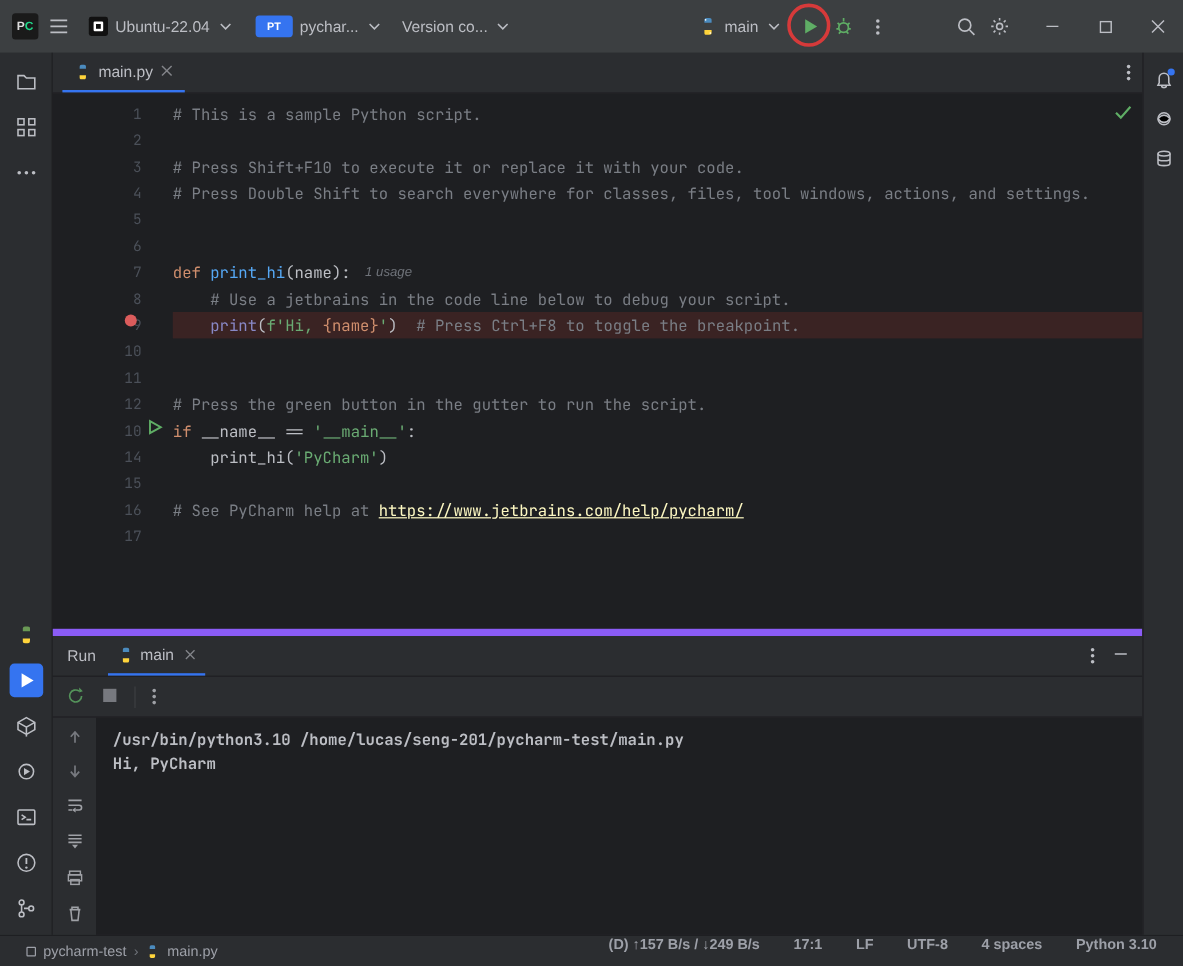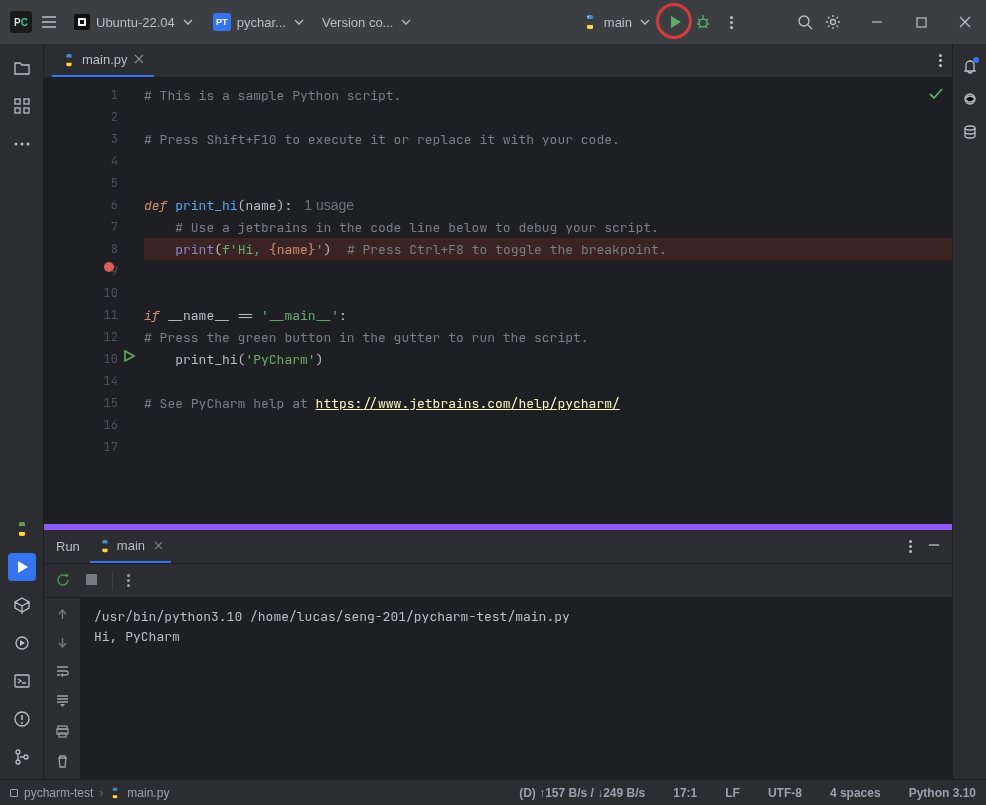--- a/index.html
+++ b/index.html
@@ -23,21 +23,21 @@
 }
 .pc-badge span{color:#dcdcdc;}
 .pc-badge .g{color:#21d789;}
 .hamburger svg, .titlebar svg { display:block; }
 .wsl-drop {
   display:flex; align-items:center; gap:6px; padding:0 8px;
   height:28px; border-radius:4px; cursor:pointer;
 }
 .wsl-tux{width:16px;height:16px;background:#111;border-radius:2px;display:flex;align-items:center;justify-content:center;}
 .proj-drop { display:flex; align-items:center; gap:6px; padding:0 6px; height:28px; border-radius:4px; cursor:pointer;}
-.pt-badge{width:18px;height:18px;border-radius:3px;background:#3574f0;color:#fff;font-size:9px;font-weight:bold;display:flex;align-items:center;justify-content:center;}
+.pt-badge{width:31px;height:18px;border-radius:3px;background:#3574f0;color:#fff;font-size:9px;font-weight:bold;display:flex;align-items:center;justify-content:center;}
 .titlebar .spacer{flex:1;}
 .run-cfg{display:flex;align-items:center;gap:6px;padding:0 8px;height:28px;border-radius:4px;cursor:pointer;}
 .py-logo{width:16px;height:16px;}
 .run-btn-annot{position:relative;}
 .annot-circle{position:absolute;left:-8px;top:-8px;width:36px;height:36px;border:3px solid #d63a3a;border-radius:50%;pointer-events:none;}
 .kebab-dots{display:flex;flex-direction:column;gap:2px;}
 .kebab-dots i{width:3px;height:3px;border-radius:50%;background:#bcbec4;}
 .chev{margin-left:2px;}
 .win-controls{display:flex;gap:22px;margin-left:16px;}
 
@@ -95,28 +95,28 @@
 .gline{
   height:22px; display:flex; align-items:center; justify-content:flex-end;
   padding-right:26px; color:#4b5059; font-size:12px;
 }
 .bp-dot{position:absolute; left:60px; width:10px; height:10px; border-radius:50%; background:#db5c5c;}
 .run-gutter{position:absolute; left:78px;}
 .code{flex:1; padding-top:6px; position:relative;}
 .cl{height:22px; display:flex; align-items:center; white-space:pre;}
 .cl.bp{background:#3a2323;}
 .c-com{color:#7a7e85;}
-.c-kw{color:#cf8e6d;font-style:italic;}
+.c-kw{color:#cf8e6d;}
 .c-fn{color:#56a8f5;}
 .c-str{color:#6aab73;}
 .c-tpl{color:#cf8e6d;}
 .c-num,.c-id{color:#bcbec4;}
 .c-builtin{color:#8888c6;}
 .c-link{color:#fef9c3; text-decoration:underline;}
-.usage{color:#6f737a;font-size:14px;margin-left:12px;font-family:"Segoe UI",Arial,sans-serif;}
+.usage{color:#6f737a;font-size:11px;margin-left:12px;font-family:"Segoe UI",Arial,sans-serif;font-style:italic;}
 .ok-check{position:absolute; right:8px; top:8px;}
 
 
 .runwin{
   height:255px; border-top:6px solid #8b5cf6; background:#2b2d30;
   display:flex; flex-direction:column;
 }
 .runhdr{
   height:34px; display:flex; align-items:center; gap:10px; padding:0 12px;
   border-bottom:1px solid #1e1f22;
@@ -136,26 +136,26 @@
   height:34px;display:flex;align-items:center;gap:14px;padding:0 12px;
   border-bottom:1px solid #1e1f22;
 }
 .run-toolbar .ic, .run-toolbar-top .ic{cursor:pointer;opacity:.8}
 .console{
   flex:1; padding:10px 14px;
   font-family:"JetBrains Mono",Consolas,monospace; font-size:13px; color:#bcbec4;
   background:#1e1f22;
 }
 .console .line{height:20px; white-space:pre;}
-.runcontent{flex:1;display:flex;flex-direction:column;}
+.runcontent{flex:1;display:flex;flex-direction:column;font-weight:bold;}
 
 
 .status{
   height:26px; background:#2b2d30; border-top:1px solid #1e1f22;
-  display:flex; align-items:center; padding:0 10px; font-size:12px; color:#9da0a8;
+  display:flex; padding:0 22px; font-size:12px; color:#9da0a8;
 }
 .status .crumbs{display:flex;align-items:center;gap:6px;}
 .status .sq{width:8px;height:8px;border:1px solid #9da0a8;border-radius:1px;}
 .status .sep{color:#6f737a;}
 .status .right{margin-left:auto;display:flex;gap:28px;font-weight:bold;}
 .status .right span{cursor:pointer;}
 </style>
 </head>
 <body>
 
@@ -391,29 +391,30 @@
       </div>
       <div class="code">
         <div class="ok-check">
           <svg width="16" height="16" viewBox="0 0 16 16">
               <path fill="none" stroke="#5fad65" stroke-width="1.8" d="M2 8l4 4 8-9"></path>
             </svg>
         </div>
         <div class="cl"><span class="c-com"># This is a sample Python script.</span></div>
         <div class="cl"></div>
         <div class="cl"><span class="c-com"># Press Shift+F10 to execute it or replace it with your code.</span></div>
+        <div class="cl"><span class="c-com"># Press Double Shift to search everywhere for classes, files, tool windows, actions, and settings.</span></div>
         <div class="cl"></div>
         <div class="cl"></div>
         <div class="cl"><span class="c-kw">def </span><span class="c-fn">print_hi</span><span class="c-id">(name):</span><span class="usage">1 usage</span></div>
         <div class="cl"><span class="c-com">    # Use a jetbrains in the code line below to debug your script.</span></div>
         <div class="cl bp"><span>    </span><span class="c-builtin">print</span><span>(</span><span class="c-str">f'</span><span class="c-str">Hi, </span><span class="c-tpl">{name}</span><span class="c-str">'</span><span>)  </span><span class="c-com"># Press Ctrl+F8 to toggle the breakpoint.</span></div>
         <div class="cl"></div>
         <div class="cl"></div>
+        <div class="cl"><span class="c-com"># Press the green button in the gutter to run the script.</span></div>
         <div class="cl"><span class="c-kw">if </span><span>__name__ == </span><span class="c-str">'__main__'</span><span>:</span></div>
-        <div class="cl"><span class="c-com"># Press the green button in the gutter to run the script.</span></div>
         <div class="cl"><span>    print_hi(</span><span class="c-str">'PyCharm'</span><span>)</span></div>
         <div class="cl"></div>
         <div class="cl"><span class="c-com"># See PyCharm help at </span><span class="c-link">https://www.jetbrains.com/help/pycharm/</span></div>
         <div class="cl"></div>
       </div>
     </div>
 
     <div class="runwin">
       <div class="runhdr">
         <span class="title">Run</span>

